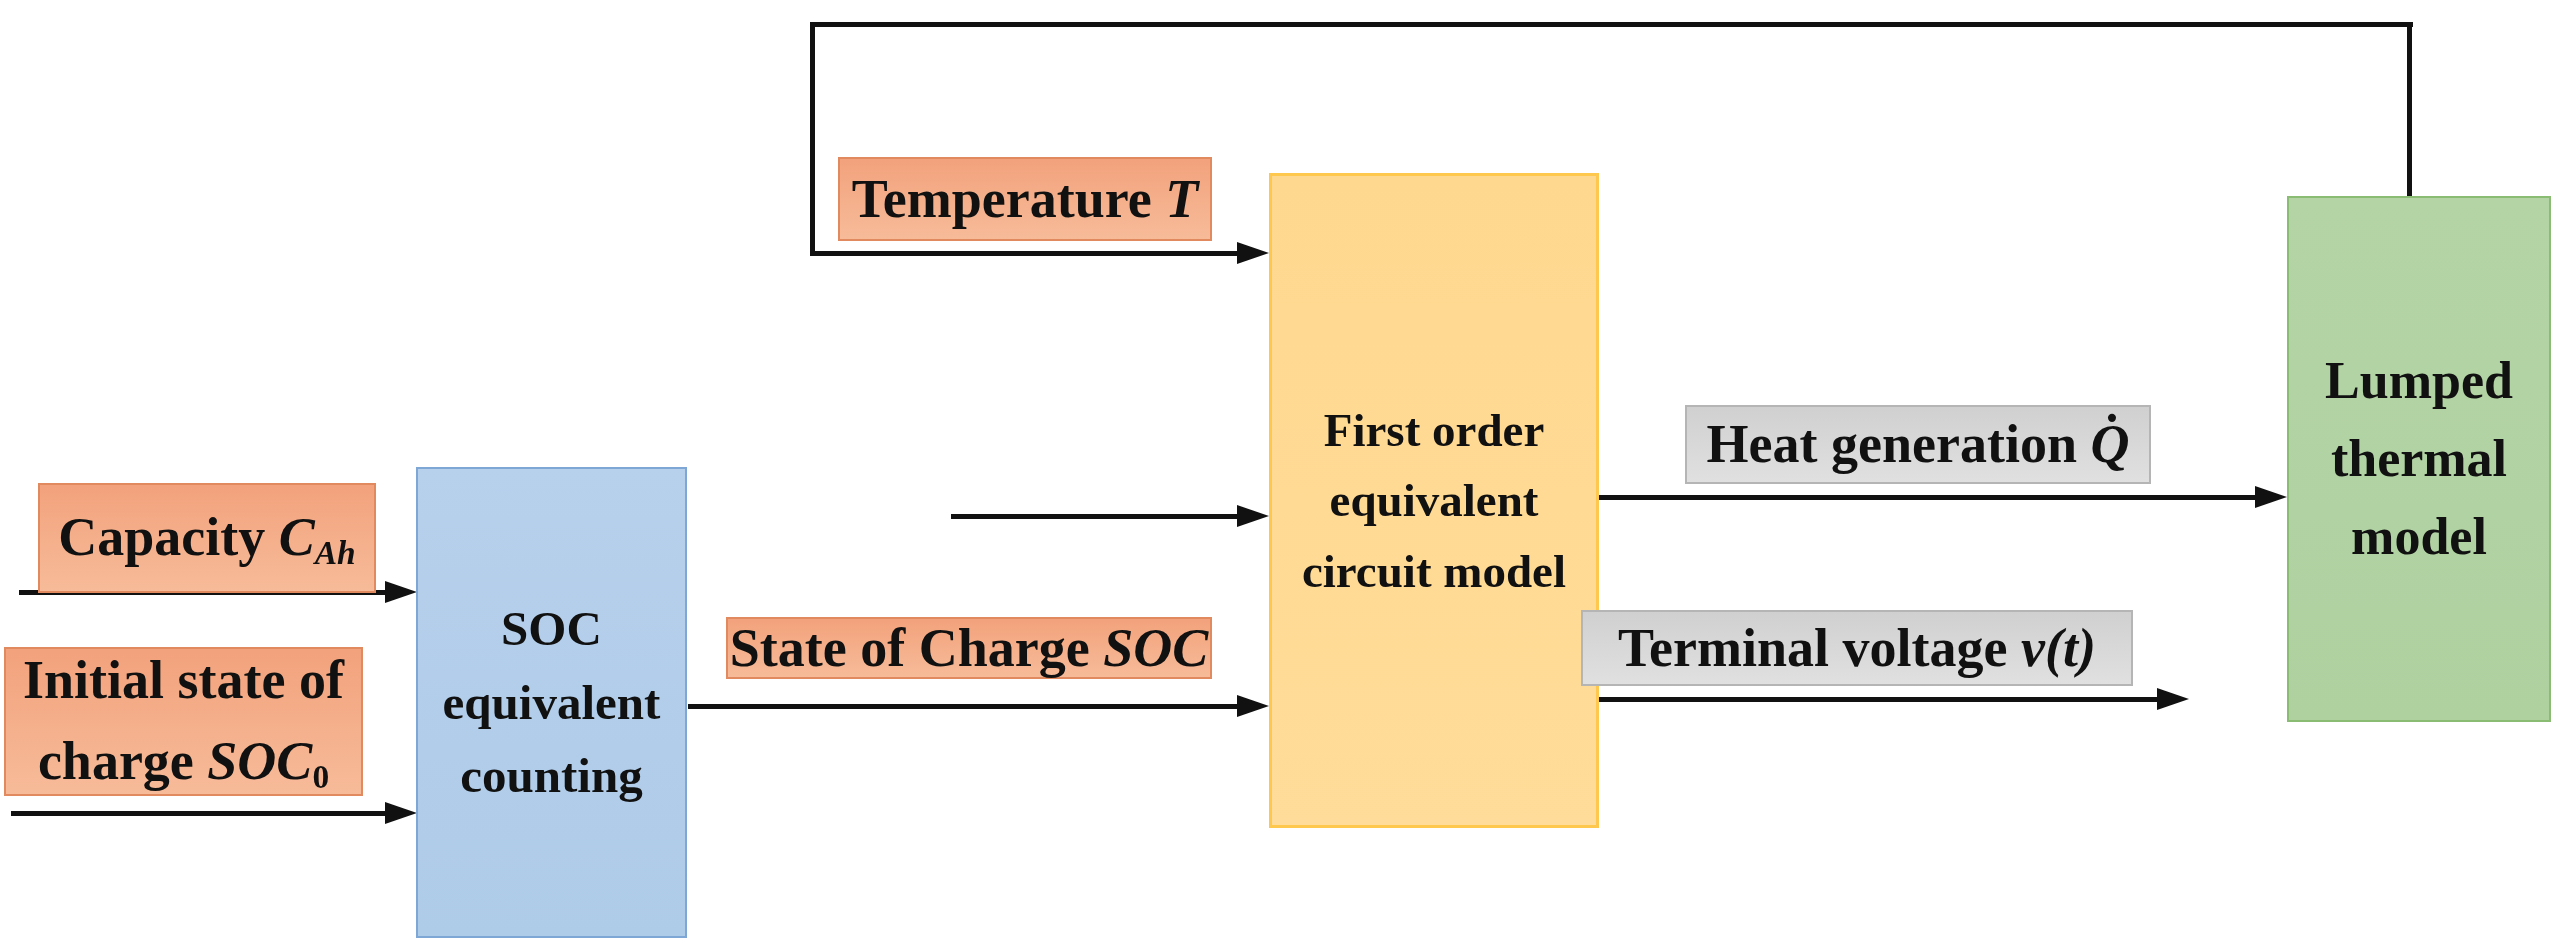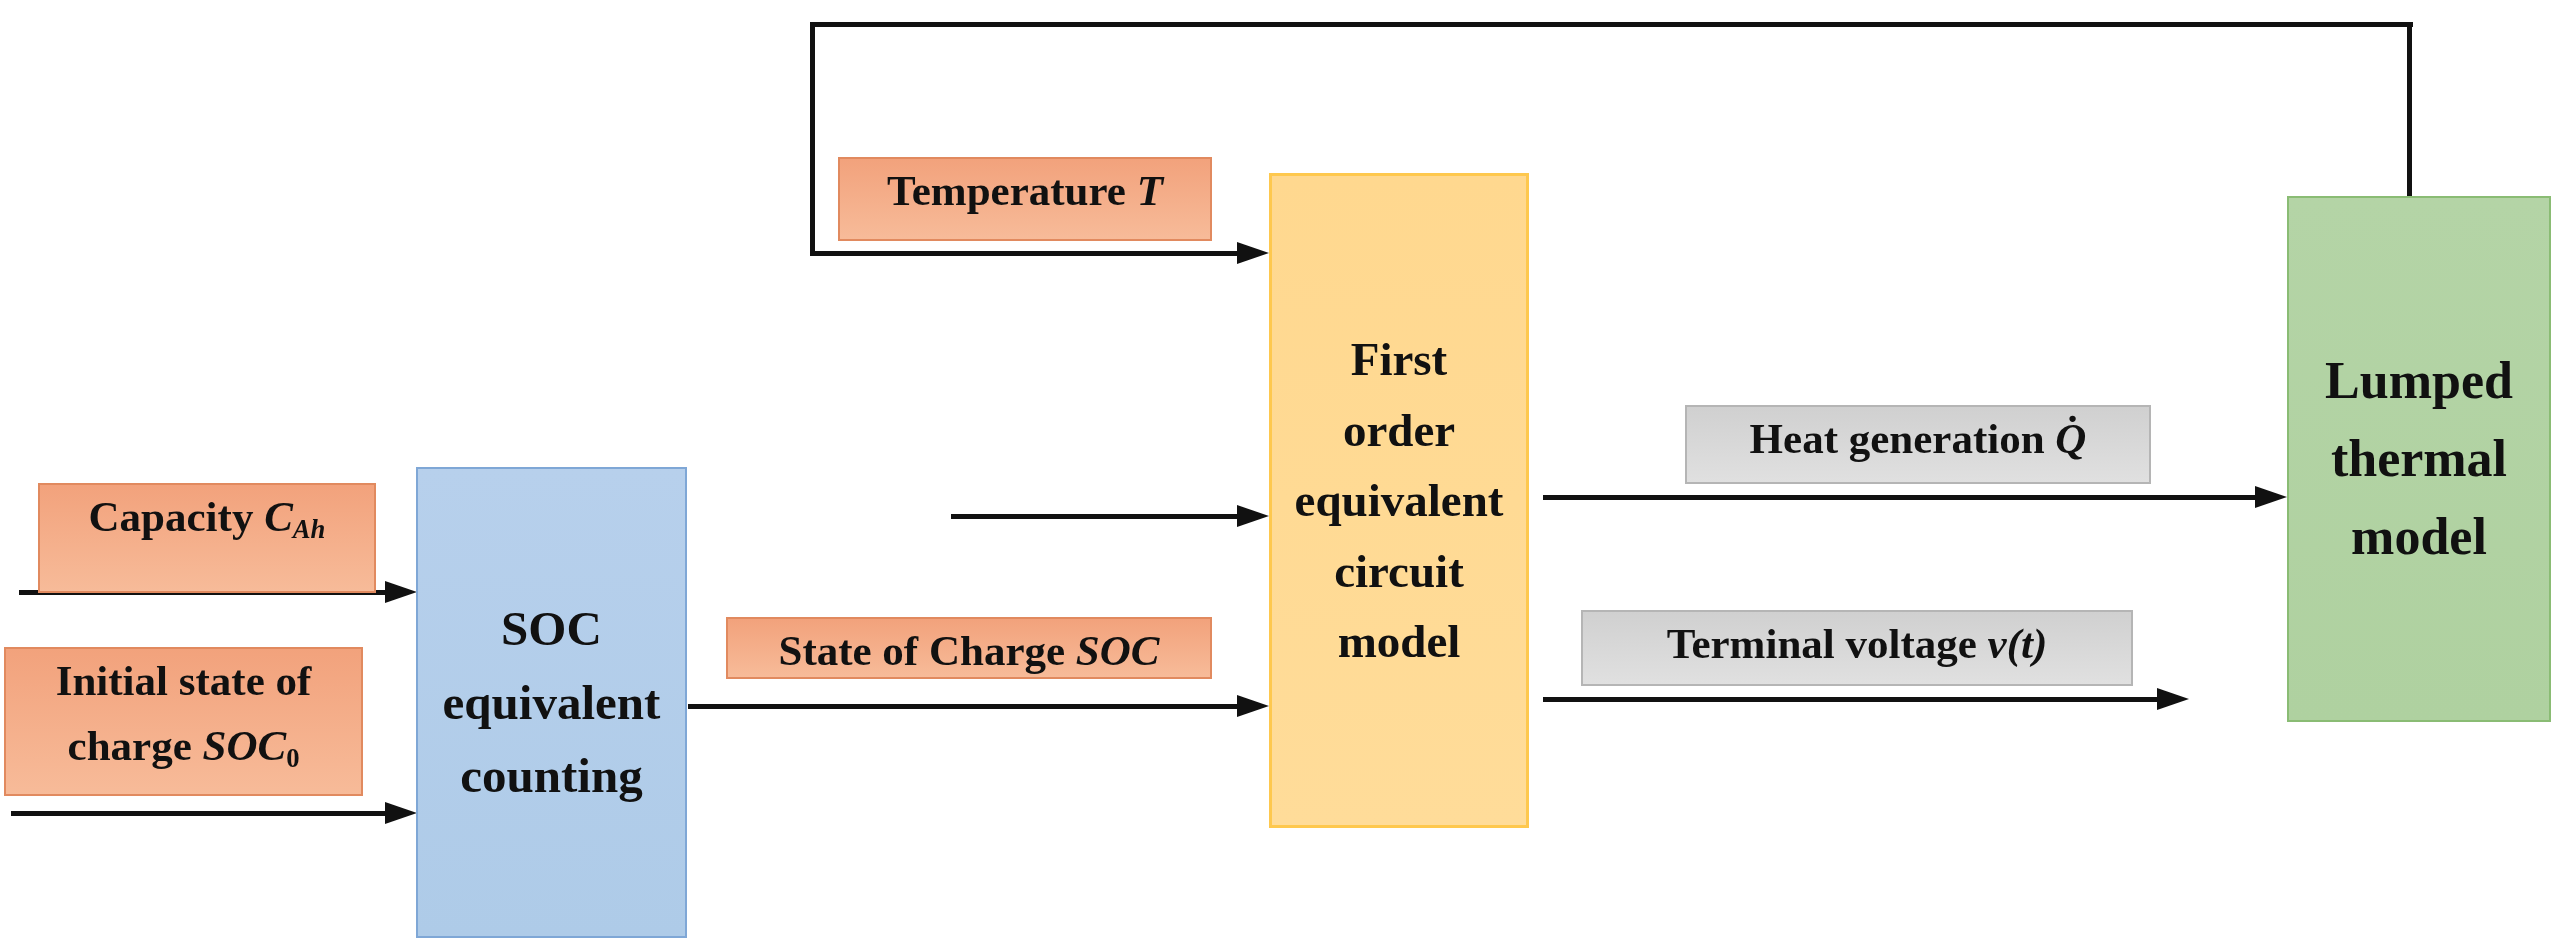--- a/index.html
+++ b/index.html
@@ -22,40 +22,40 @@
     text-align:center;
     box-sizing:border-box;
   }
   .block-blue{
     left:416px;top:467px;width:271px;height:471px;
     background:linear-gradient(180deg,var(--c-blue_top,#b7d0ec),var(--c-blue,#aecbe8));
     border:2.3px solid var(--c-blue_border,#7fa7d6);
     font-size:49px;line-height:1.5;padding:0 6px;
   }
   .block-yellow{
-    left:1269px;top:173px;width:260px;height:655px;
+    left:1269px;top:173px;width:330px;height:655px;
     background:linear-gradient(180deg,var(--c-yellow_top,#ffd88f),var(--c-yellow,#ffdc99));
     border:3px solid var(--c-yellow_border,#fec84e);
     font-size:47px;line-height:1.5;padding:0 18px;
   }
   .block-green{
     left:2287px;top:196px;width:264px;height:526px;
     background:linear-gradient(180deg,var(--c-green_top,#b4d4a6),var(--c-green,#afd1a0));
     border:2.3px solid var(--c-green_border,#8abc74);
     font-size:52px;line-height:1.5;padding:8px 6px;
   }
   
   .tag{
     position:absolute;
     display:flex;
-    align-items:flex-start;
+    align-items:center;
     justify-content:center;
     text-align:center;
     box-sizing:border-box;
-    font-size:43px;
+    font-size:54px;
     line-height:1.5;
   }
   .tag-salmon{
     background:linear-gradient(180deg,var(--c-salmon_top,#f2a27c),var(--c-salmon,#f7bb99));
     border:2.3px solid var(--c-salmon_border,#e18a5f);
   }
   .tag-gray{
     background:linear-gradient(180deg,var(--c-gray_top,#d0d0d0),var(--c-gray,#e0e0e0));
     border:2.3px solid var(--c-gray_border,#b5b5b5);
     font-family:Liberation Serif, serif;

